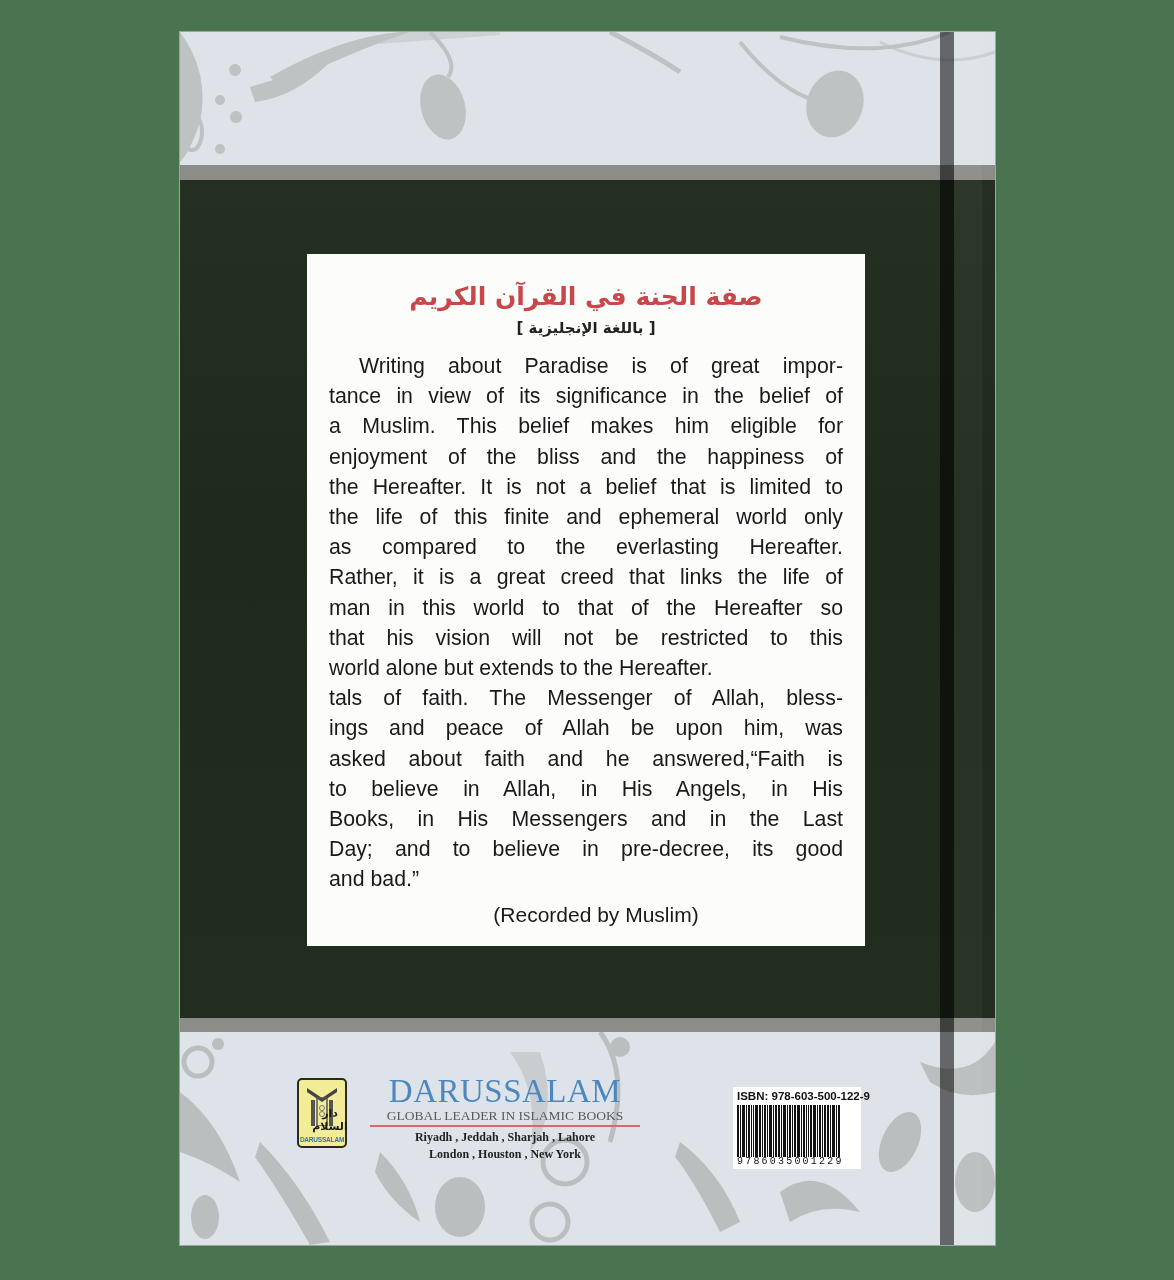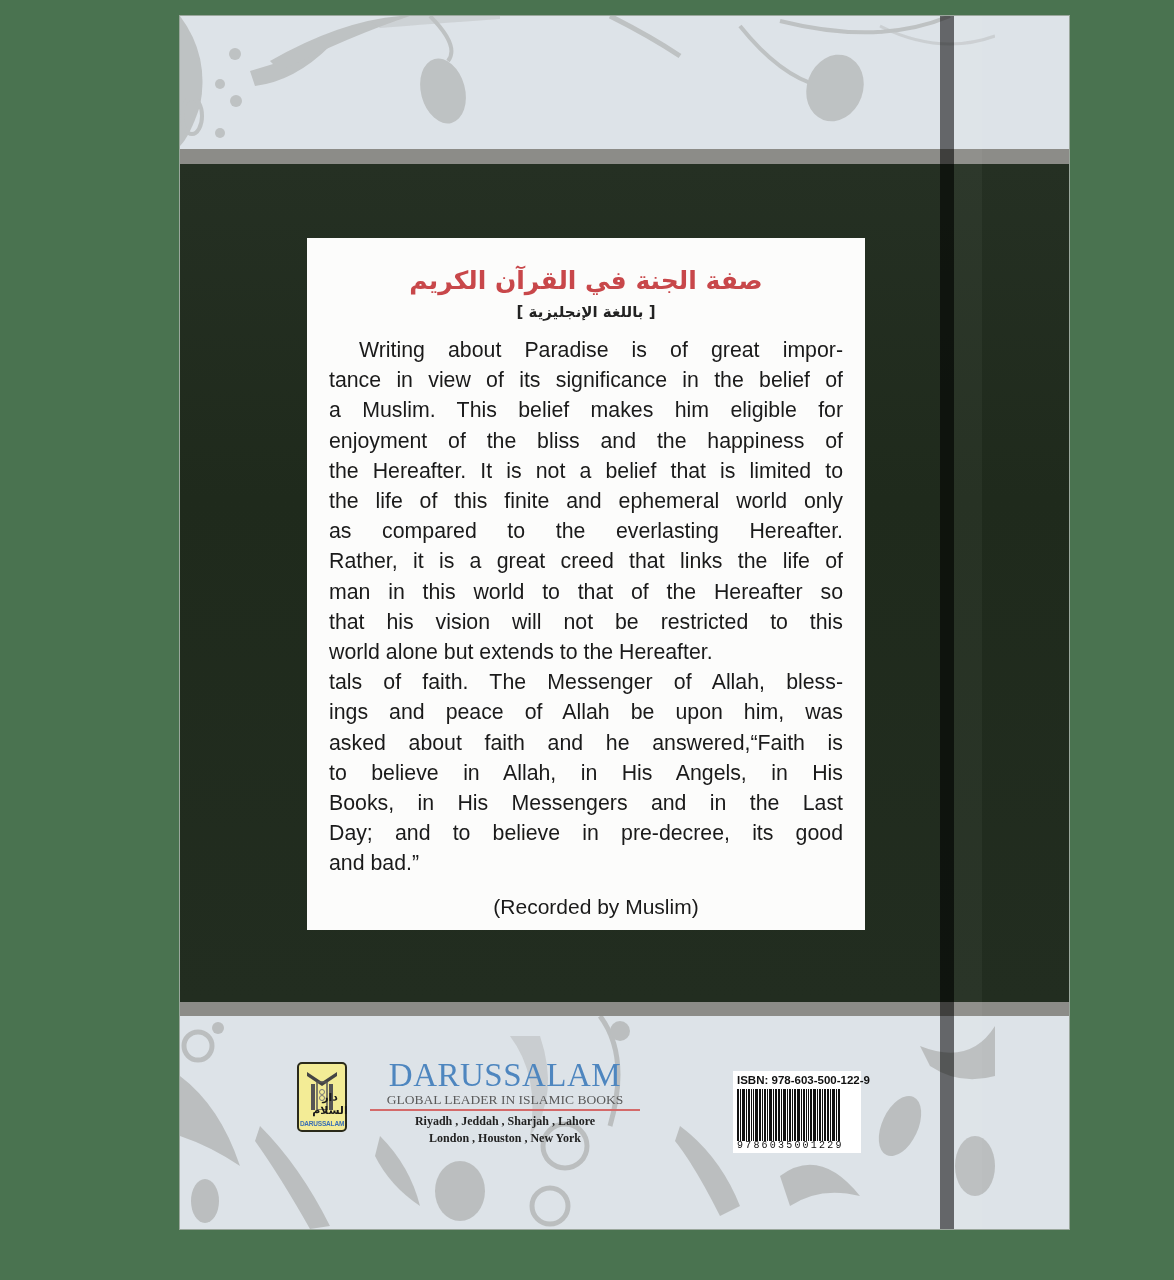--- a/index.html
+++ b/index.html
@@ -1,35 +1,35 @@
 <!DOCTYPE html>
 <html><head>
 <meta charset="utf-8">
 <style>
   html, body { margin:0; padding:0; }
   body { width:1174px; height:1280px; background:#4a7350; position:relative; overflow:hidden; font-family:"Liberation Sans", sans-serif; }
-  .book { position:absolute; left:180px; top:16px; width:889px; height:1213px; background:#1f2a1c; overflow:hidden; box-shadow:0 0 0 1px #9aa79c; }
+  .book { position:absolute; left:180px; top:32px; width:815px; height:1213px; background:#1f2a1c; overflow:hidden; box-shadow:0 0 0 1px #9aa79c; }
   .band { position:absolute; left:0; width:100%; background:#dde3e8; overflow:hidden; }
   .band.top { top:0; height:133px; }
   .band.bottom { top:1000px; height:213px; }
   .strip { position:absolute; left:0; width:100%; background:#8c8c88; }
   .strip.top { top:133px; height:15px; }
   .strip.bottom { top:986px; height:14px; }
   .dark { position:absolute; left:0; top:148px; width:100%; height:838px; background:linear-gradient(180deg,#253023 0%,#1f2a1c 40%,#222d20 100%); }
   .spine { position:absolute; top:0; left:760px; width:14px; height:100%; background:rgba(0,0,0,0.55); }
   .spine2 { position:absolute; top:0; left:774px; width:28px; height:100%; background:rgba(255,255,255,0.04); }
   .ornament { position:absolute; pointer-events:none; }
   .panel { position:absolute; left:127px; top:222px; width:558px; height:692px; background:#fcfcfb; box-sizing:border-box; padding:24px 22px 0 22px; }
   .ar-title { text-align:center; color:#c8474a; font-family:"DejaVu Sans", sans-serif; font-weight:bold; font-size:25px; direction:rtl; margin-top:4px; }
   .ar-sub { text-align:center; color:#222; font-family:"DejaVu Sans", sans-serif; font-size:15px; direction:rtl; margin-top:8px; font-weight:bold; }
   .body-text { margin-top:14px; color:#1a1a1a; font-size:21.3px; line-height:30.2px; text-align:justify; }
   .body-text .line { display:block; text-align:justify; text-align-last:justify; white-space:nowrap; }
   .body-text .line.first { padding-left:30px; }
   .body-text .line.last { text-align-last:left; }
-  .recorded { text-align:center; font-size:21px; color:#1a1a1a; margin-top:16px; padding-left:20px; }
+  .recorded { text-align:center; font-size:21px; color:#1a1a1a; margin-top:8px; padding-left:20px; }
   .logo { position:absolute; left:117px; top:1046px; width:50px; height:70px; background:#f3ec96; border:2px solid #2a2a1a; border-radius:5px; box-sizing:border-box; }
   .logo-label { position:absolute; bottom:3px; left:0; width:100%; text-align:center; font-size:6.5px; font-weight:bold; color:#3a6fb5; letter-spacing:-0.2px; }
   .logo-ar { position:absolute; bottom:13px; left:0; width:100%; text-align:center; font-size:11px; color:#1a1a1a; font-family:"DejaVu Sans", sans-serif; font-weight:bold;padding-left:8px; }
   .publisher { position:absolute; left:190px; top:1042px; width:270px; text-align:center; }
   .pub-name { font-family:"Liberation Serif", serif; font-size:33px; color:#4e86bf; letter-spacing:0.5px; line-height:34px; }
   .pub-tag { font-family:"Liberation Serif", serif; font-size:13.5px; color:#5a5a5a; border-bottom:2px solid #d46a6a; padding-bottom:1px; line-height:16px; }
   .pub-cities { font-family:"Liberation Serif", serif; font-weight:bold; font-size:12px; color:#222; line-height:17px; margin-top:2px; }
   .isbn-box { position:absolute; left:553px; top:1055px; width:128px; height:82px; background:#fff; box-sizing:border-box; padding:3px 4px; }
   .isbn-label { font-size:11.5px; color:#111; white-space:nowrap; line-height:13px;font-weight:bold; }
   .barcode { display:flex; height:52px; margin-top:2px; align-items:stretch; }

